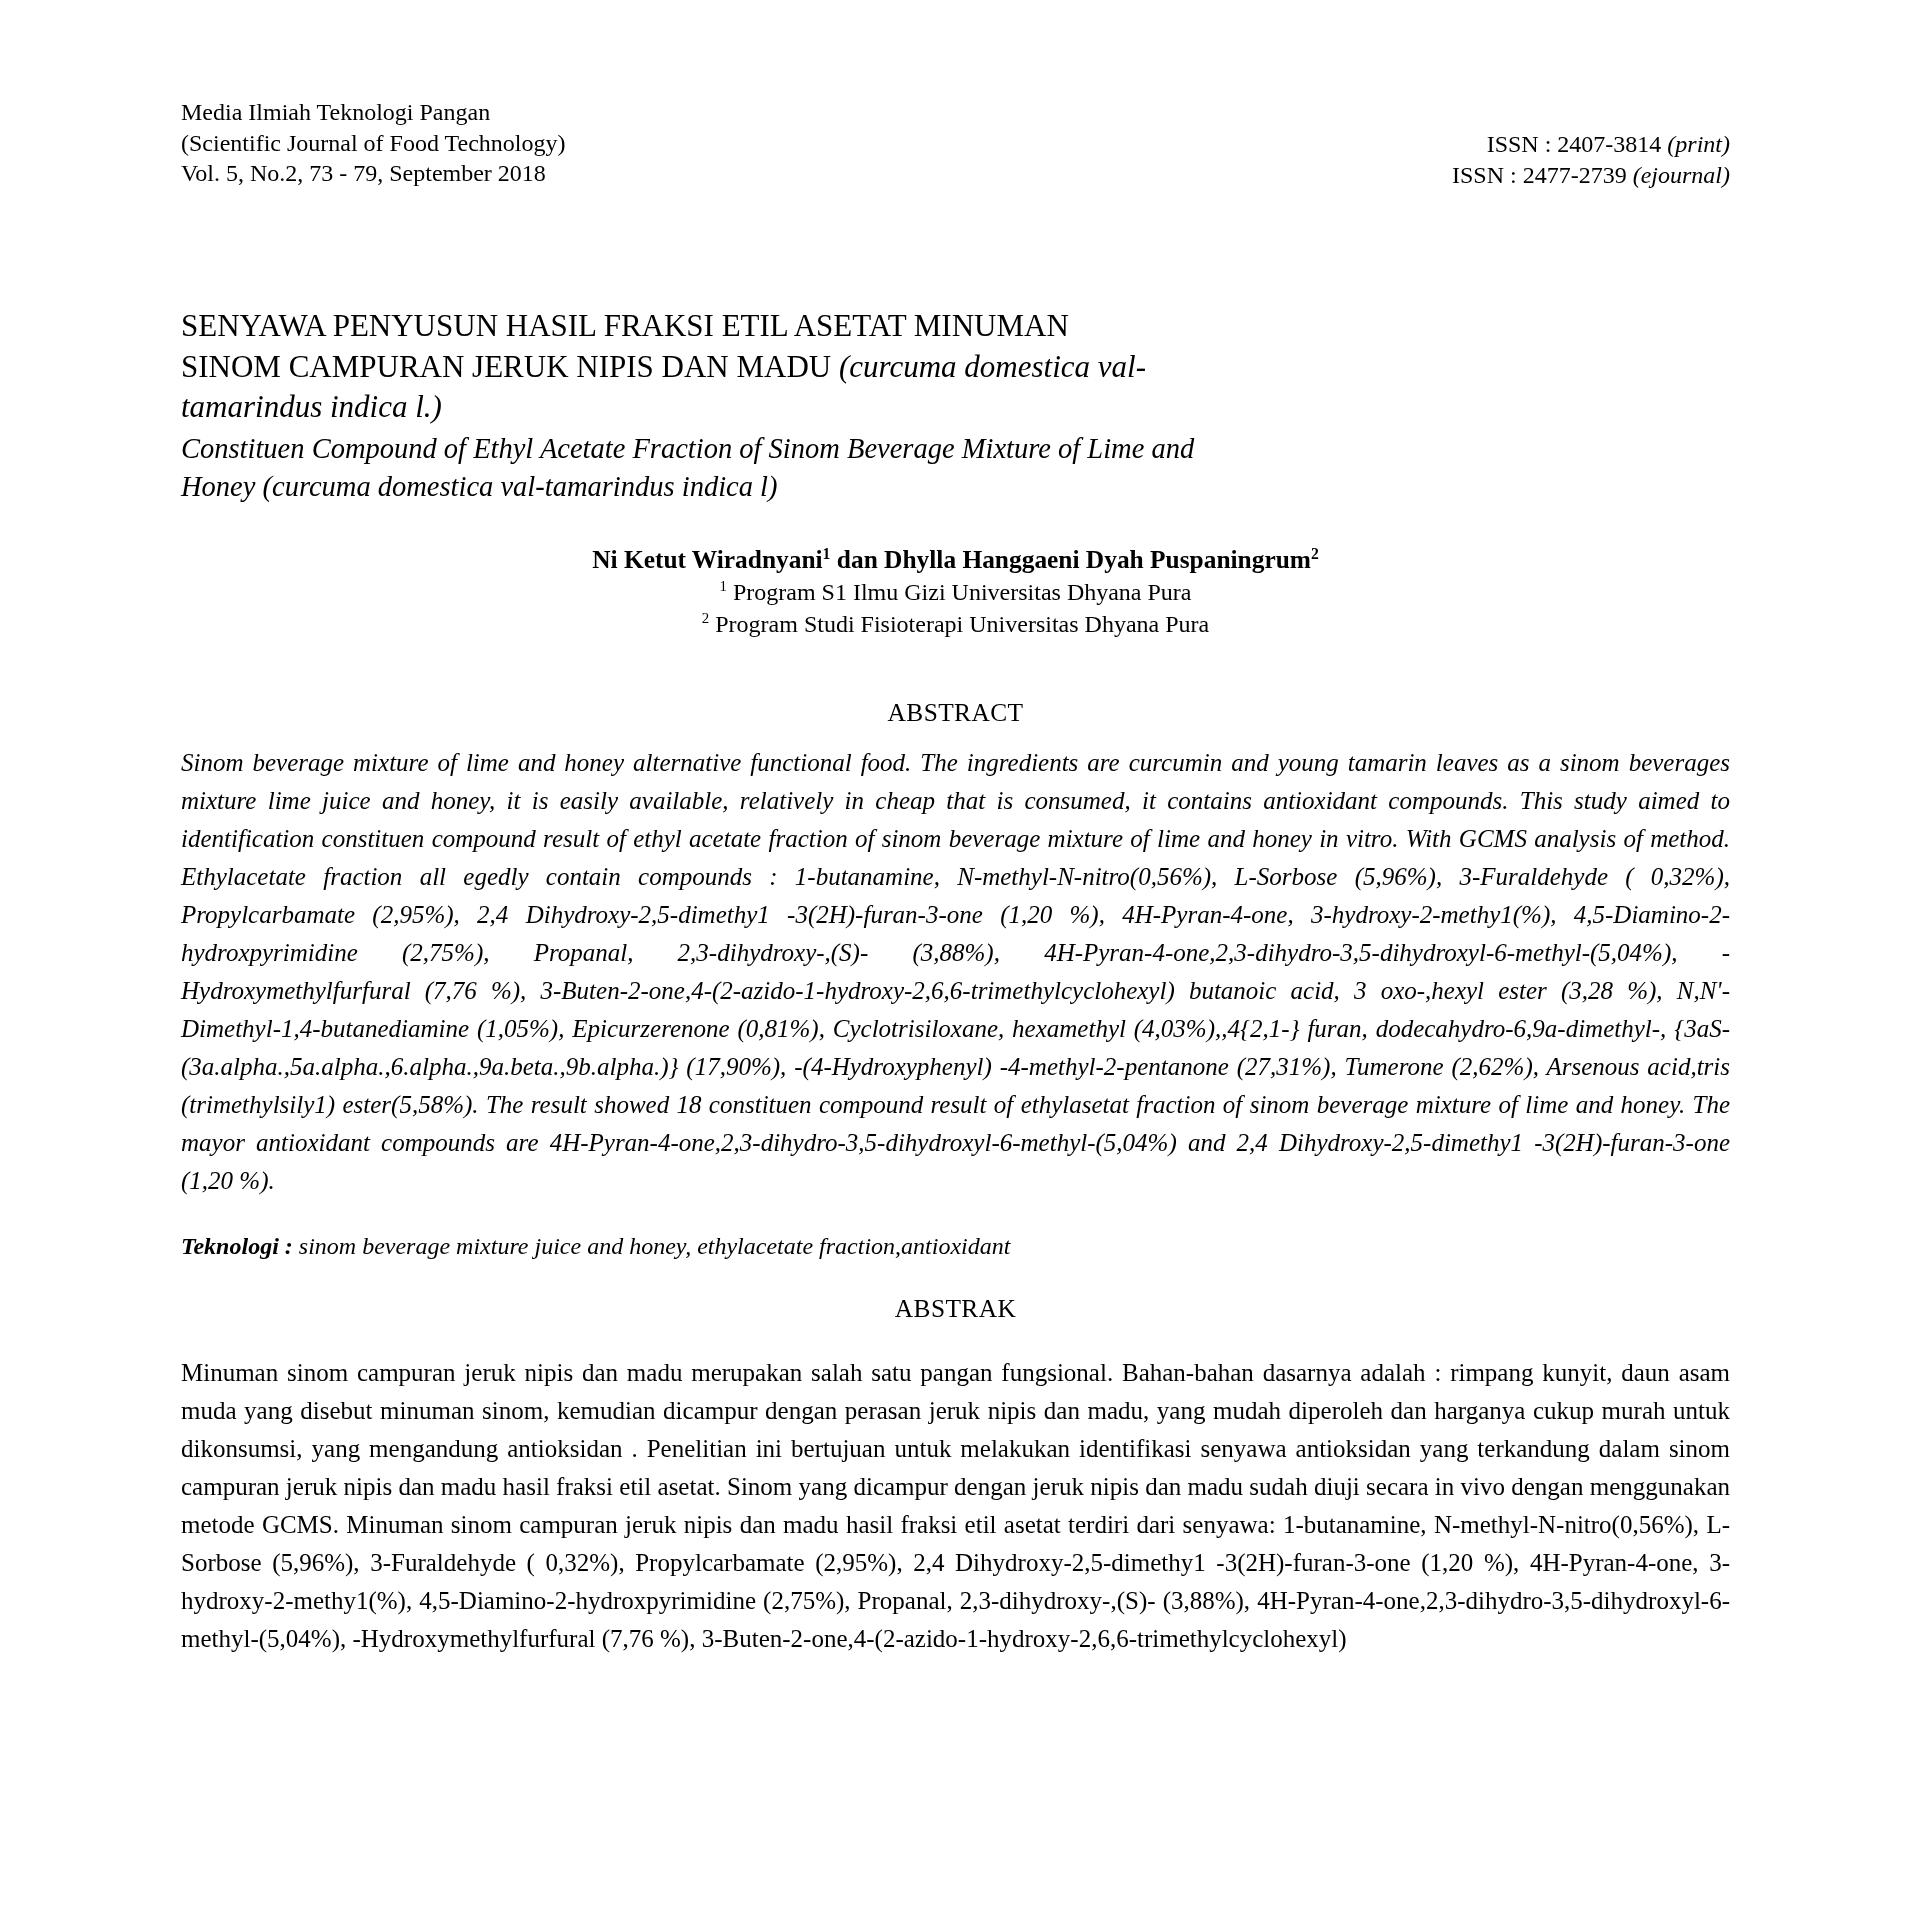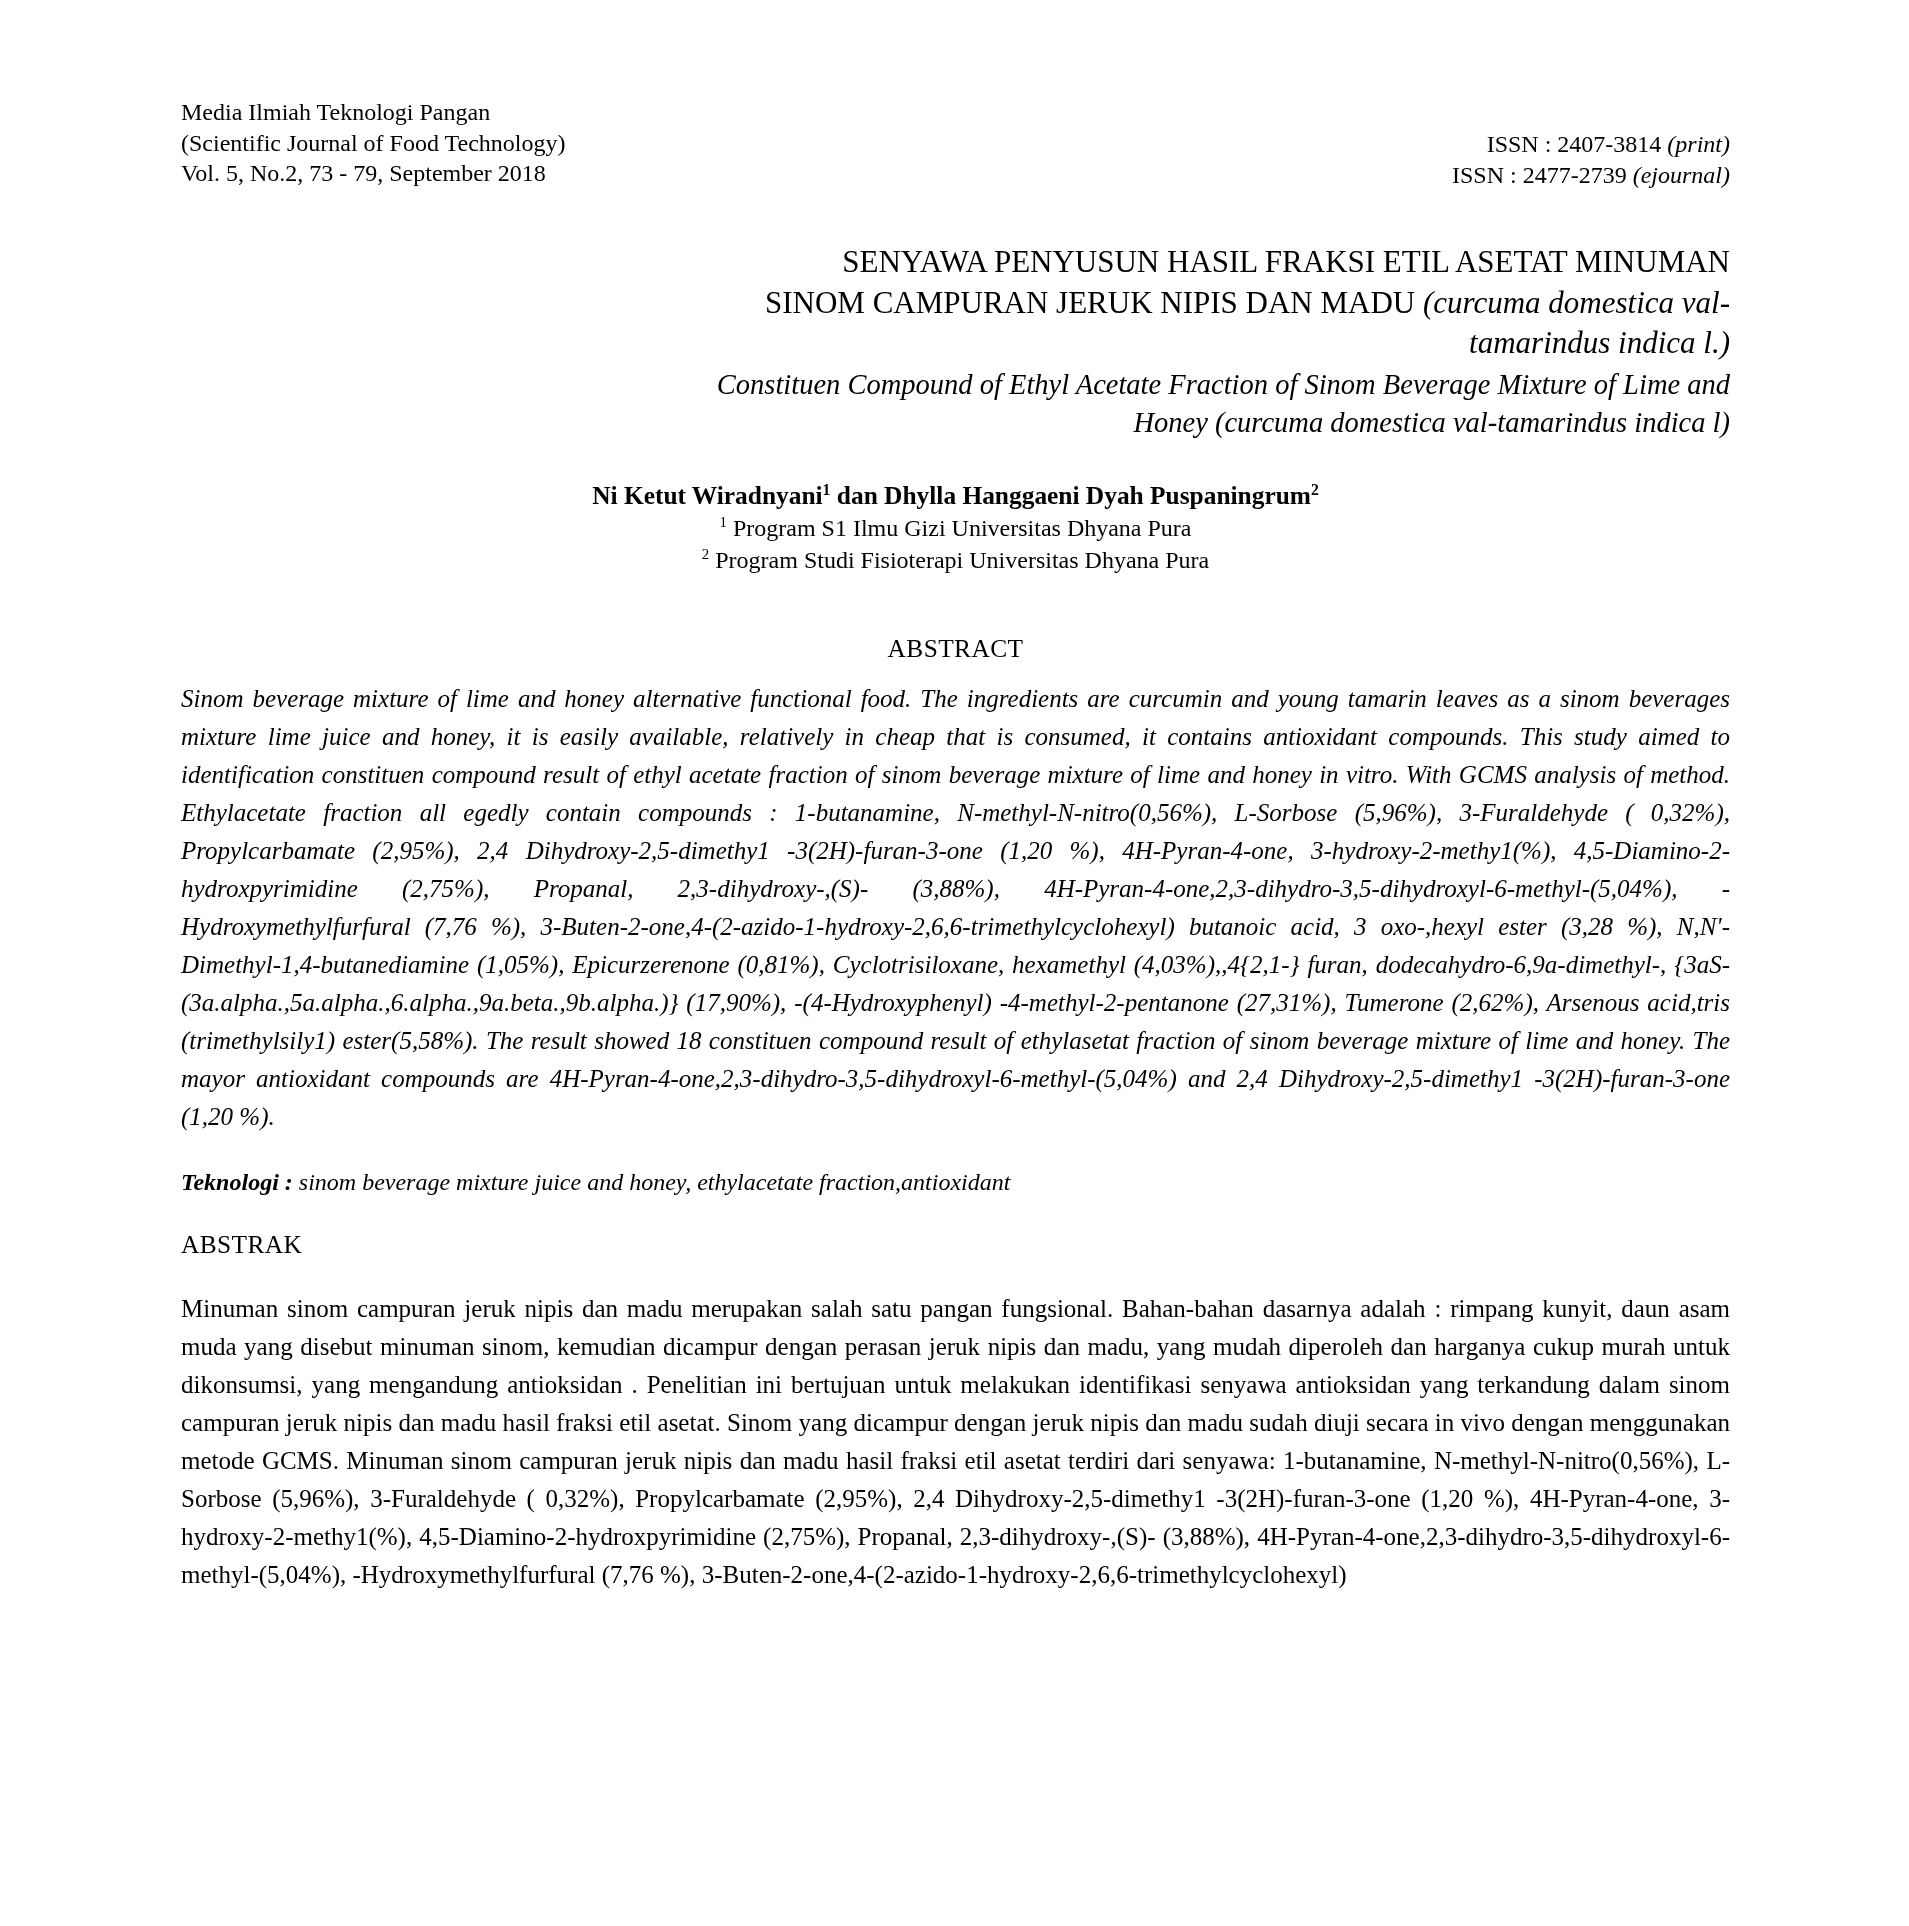--- a/index.html
+++ b/index.html
@@ -41,22 +41,22 @@
     white-space: nowrap;
   }
   .masthead-right {
     text-align: right;
     padding-top: 32px;
   }
   .masthead-right .it { font-style: italic; }
 
   
   .title-block {
-    margin-top: 52px;
-    text-align: right;
+    margin-top: 116px;
+    text-align: left;
   }
   .title-main {
     font-size: 31px;
     line-height: 1.30;
     margin: 0;
     font-weight: normal;
   }
   .title-main .sp-it { font-style: italic; }
   .title-en {
     font-size: 28.5px;
@@ -107,20 +107,21 @@
     margin-top: 28px;
     font-size: 24px;
     font-style: italic;
     line-height: 1.5;
     text-align: left;
   }
   .keywords b { font-weight: bold; font-style: italic; }
 
   .sec-head-abstrak {
     margin-top: 30px;
+    text-align: center;
     font-size: 25.4px;
     letter-spacing: 0.4px;
   }
   .abstrak-body {
     margin-top: 31px;
     font-size: 25px;
     line-height: 1.52;
     text-align: justify;
     text-justify: inter-word;
   }

